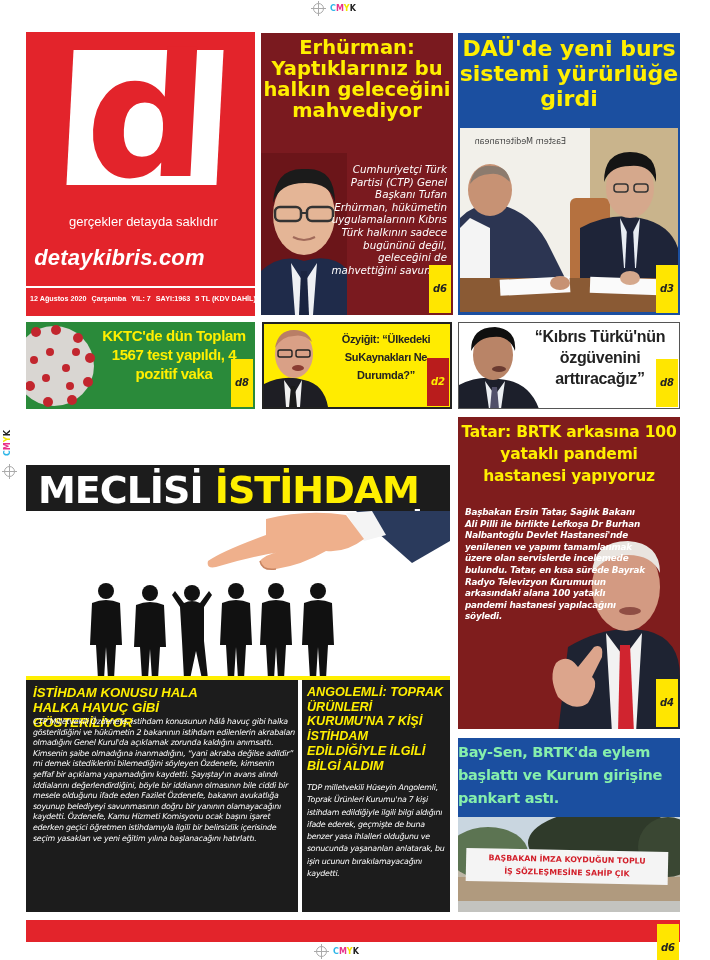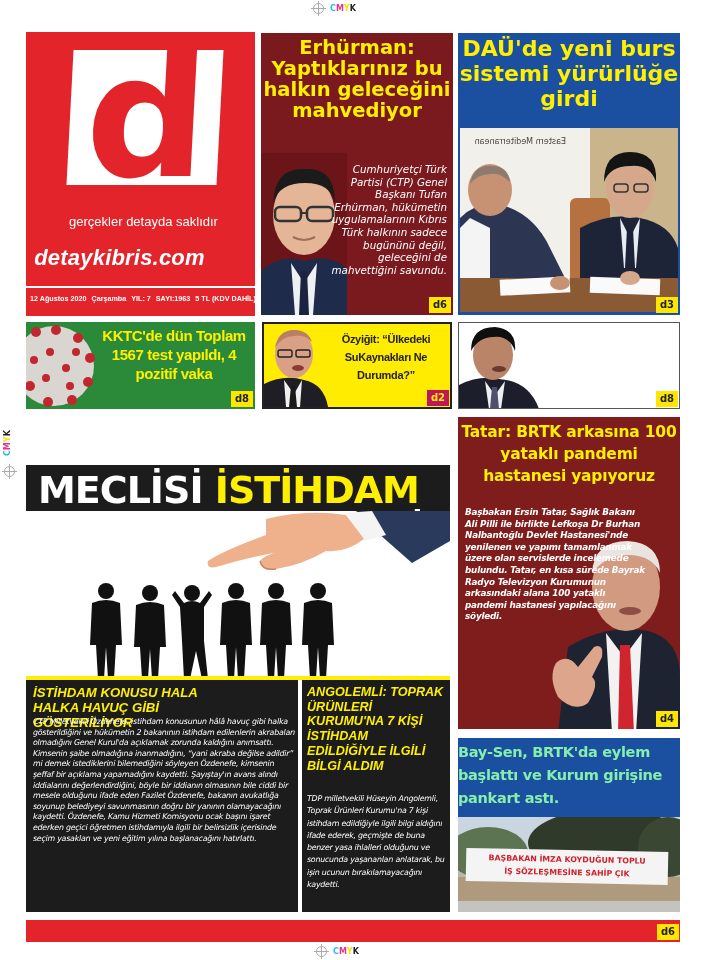--- a/index.html
+++ b/index.html
@@ -9,21 +9,21 @@
   .abs { position: absolute; }
 
   
   .reg { display: flex; align-items: center; gap: 6px; font-size: 8px; font-weight: bold; }
   .reg-target { width: 11px; height: 11px; border: 1px solid #aaa; border-radius: 50%; position: relative; }
   .reg-target::before { content: ""; position: absolute; left: 4px; top: -3px; width: 1px; height: 15px; background: #aaa; }
   .reg-target::after { content: ""; position: absolute; top: 4px; left: -3px; height: 1px; width: 15px; background: #aaa; }
   .c-c { color: #2fb6e8; } .c-m { color: #e8318a; } .c-y { color: #f3e500; } .c-k { color: #222; }
 
   
-  .tag { position: absolute; background: #ffe600; color: #222; font-weight: bold; font-size: 10px; padding: 2px 4px; line-height: 12px; font-family: "DejaVu Sans", sans-serif; }
+  .tag { position: absolute; background: #ffe600; color: #222; font-weight: bold; font-size: 10px; padding: 18px 4px; line-height: 12px; font-family: "DejaVu Sans", sans-serif; font-style: italic; }
 
   
   #masthead { left: 26px; top: 32px; width: 229px; height: 284px; background: #e3242b; }
   #logo-box { position: absolute; left: 44px; top: 18px; width: 150px; height: 135px; background: #fff; transform: skewX(-3deg); }
   #logo-d { position: absolute; left: 0; top: -18px; width: 150px; text-align: center; font-family: "DejaVu Sans", sans-serif; font-weight: bold; font-size: 170px; line-height: 170px; color: #e3242b; letter-spacing: -4px; }
   #slogan { position: absolute; left: 0; width: 235px; top: 182px; text-align: center; color: #fff; font-size: 13px; font-family: "Liberation Sans", sans-serif; }
   #site-url { position: absolute; left: 0; width: 187px; top: 213px; text-align: center; color: #fff; font-size: 22px; font-weight: bold; font-style: italic; font-family: "Liberation Sans", sans-serif; letter-spacing: 0.2px; }
   #mast-rule { position: absolute; left: 0; top: 254px; width: 229px; height: 2px; background: #fff; }
   #issue-line { position: absolute; left: 4px; top: 262px; width: 224px; color: #fff; font-size: 7.2px; font-weight: bold; font-family: "Liberation Sans", sans-serif; white-space: nowrap; display: flex; gap: 5px; }
 
@@ -54,21 +54,21 @@
   #illus { left: 26px; top: 511px; width: 424px; height: 165px; background: #fff; overflow: hidden; }
   #yellow-rule { left: 26px; top: 676px; width: 424px; height: 4px; background: #ffef00; }
 
   
   #story-istihdam { left: 26px; top: 680px; width: 272px; height: 232px; background: #1c1c1c; }
   #story-istihdam h3 { position: absolute; left: 7px; top: 5px; color: #ffef00; font-size: 13.2px; line-height: 15px; font-style: italic; font-weight: bold; font-family: "Liberation Sans", sans-serif; }
   #story-istihdam p { position: absolute; left: 7px; top: 37px; width: 264px; color: #fff; font-size: 7.9px; line-height: 10.6px; font-style: italic; font-family: "DejaVu Sans", sans-serif; letter-spacing: -0.25px; }
   #col-divider { left: 298px; top: 680px; width: 4px; height: 232px; background: #fff; }
   #story-angolemli { left: 302px; top: 680px; width: 148px; height: 232px; background: #1c1c1c; }
   #story-angolemli h3 { position: absolute; left: 5px; top: 5px; color: #ffef00; font-size: 12.6px; line-height: 14.7px; font-style: italic; font-weight: bold; font-family: "Liberation Sans", sans-serif; }
-  #story-angolemli p { position: absolute; left: 5px; top: 113px; width: 142px; color: #fff; font-size: 7.9px; line-height: 12.3px; font-style: italic; font-family: "DejaVu Sans", sans-serif; letter-spacing: -0.25px; }
+  #story-angolemli p { position: absolute; left: 5px; top: 102px; width: 142px; color: #fff; font-size: 7.9px; line-height: 12.3px; font-style: italic; font-family: "DejaVu Sans", sans-serif; letter-spacing: -0.25px; }
 
   
   #tatar { left: 458px; top: 417px; width: 222px; height: 312px; background: #7f1d1d; overflow: hidden; }
   #tatar h2 { position: absolute; left: 0; width: 222px; top: 4px; text-align: center; color: #ffef00; font-size: 15.5px; line-height: 22px; font-weight: bold; font-family: "DejaVu Sans", sans-serif; letter-spacing: -0.2px; }
   #tatar p { position: absolute; left: 7px; top: 90px; width: 180px; color: #fff; font-size: 8.8px; line-height: 11.6px; font-style: italic; font-weight: bold; font-family: "DejaVu Sans", sans-serif; letter-spacing: -0.2px; z-index: 2; }
   #tatar-photo { position: absolute; left: 90px; top: 110px; width: 132px; height: 206px; }
 
   
   #baysen { left: 458px; top: 738px; width: 222px; height: 174px; background: #1b4fa0; overflow: hidden; }
   #baysen h2 { position: absolute; left: 0; width: 248px; top: 3px; color: #86efac; font-size: 14.5px; line-height: 23px; font-weight: bold; font-family: "DejaVu Sans", sans-serif; letter-spacing: -0.3px; }
@@ -185,32 +185,33 @@
     <path d="M0 60 Q20 50 40 56 Q60 60 64 83 L0 83Z" fill="#1e1e24"></path>
     <path d="M20 56 L30 70 L38 56 L36 83 L22 83Z" fill="#f1f1f1"></path>
     <path d="M27 62 L31 62 L33 83 L25 83Z" fill="#1a1a1a"></path>
     <ellipse cx="30" cy="30" rx="19" ry="24" fill="#d9a086"></ellipse>
     <path d="M11 24 Q14 6 30 6 Q44 6 48 18 Q40 10 30 12 Q18 12 11 24Z" fill="#b97e66"></path>
     <rect x="14" y="26" width="14" height="7" rx="2" fill="none" stroke="#222" stroke-width="1.4"></rect>
     <rect x="32" y="26" width="14" height="7" rx="2" fill="none" stroke="#222" stroke-width="1.4"></rect>
     <ellipse cx="34" cy="44" rx="6" ry="3" fill="#8a3c32"></ellipse>
   </svg>
   <div class="txt">Özyiğit: “Ülkedeki SuKaynakları Ne Durumda?”</div>
-  <span class="tag" style="right:1px; bottom:1px; background:#be185d; color:#ffec00;">d2</span>
+  <span class="tag" style="right:1px; bottom:1px; background:#b91c1c; color:#ffec00;">d2</span>
 </div>
 
 <div id="denktas" class="abs">
   <svg class="abs" style="left:0; top:0;" width="80" height="86" viewBox="0 0 80 86">
     <path d="M0 62 Q20 52 40 56 Q70 58 80 86 L0 86Z" fill="#1c1f2b"></path>
     <path d="M26 58 L36 72 L46 58 L42 86 L30 86Z" fill="#eceff3"></path>
     <path d="M33 64 L38 64 L40 86 L31 86Z" fill="#51506a"></path>
     <ellipse cx="34" cy="32" rx="20" ry="25" fill="#b98467"></ellipse>
     <path d="M12 28 Q12 4 36 4 Q58 6 56 28 Q50 12 34 14 Q20 14 12 28Z" fill="#0f0f0f"></path>
     <ellipse cx="40" cy="46" rx="7" ry="3" fill="#6a3a30"></ellipse>
   </svg>
+  <div class="txt">“Kıbrıs Türkü'nün özgüvenini arttıracağız”</div>
   <span class="tag" style="right:1px; bottom:1px;">d8</span>
 </div>
 
 <div id="main-hl" class="abs">
   <div class="line" style="top:5px;">
     <span class="w">MECLİSİ</span>
     <span class="y">İSTİHDAM</span>
   </div>
   <div class="line" style="top:46px;">
     <span class="y">TARTIŞMASI</span>

